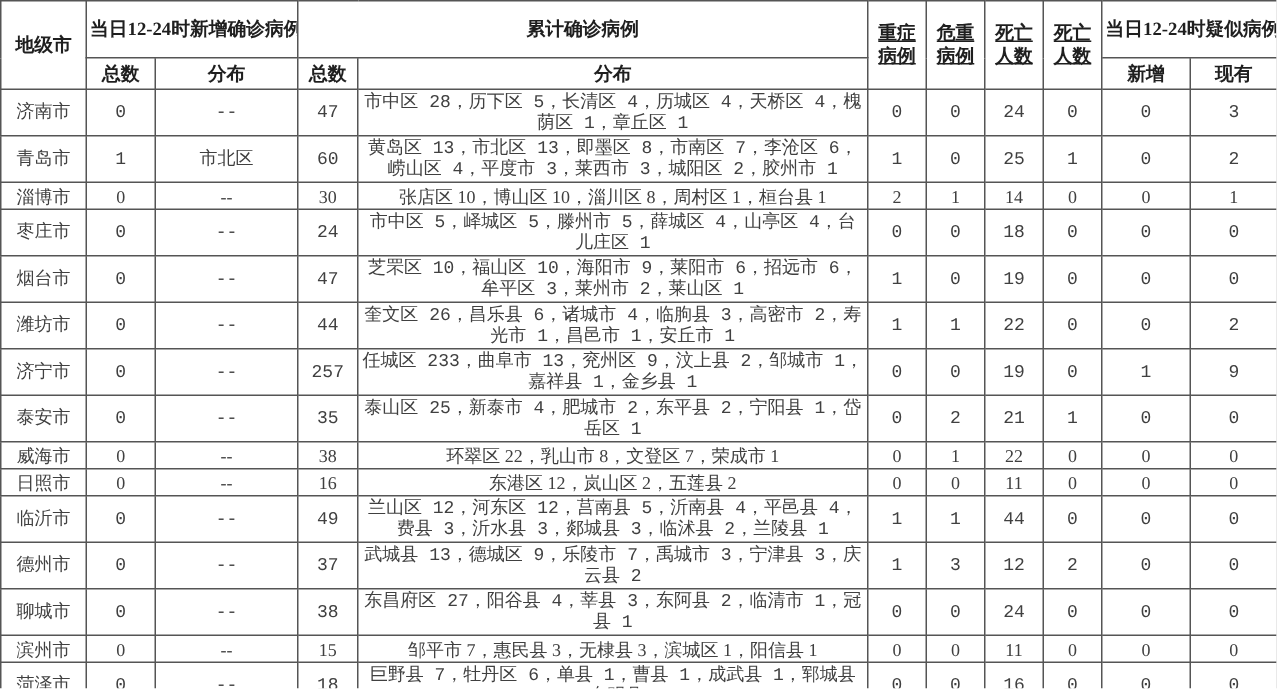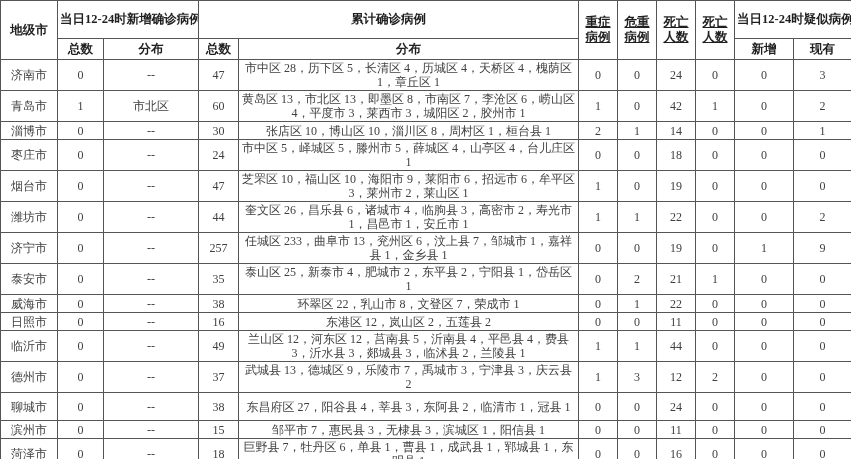--- a/index.html
+++ b/index.html
@@ -28,21 +28,21 @@
   table.stats th{
     font-weight:bold;color:var(--header-color);font-size:12.5px;line-height:15px;
     white-space:nowrap;
   }
   th.wrapth{white-space:normal;padding:0;}
   .wrap2{display:inline-block;width:2em;white-space:normal;line-height:15px;text-decoration:underline;}
   td.dist{text-align:left;padding:1px 4px;line-height:13px;}
   tr.hr1{height:38px;}
   tr.hr2{height:21px;margin-left:48px;}
   tr.r1{height:18px;}
-  tr.r2{height:28px;}
+  tr.r2{height:28px;font-family:Liberation Mono, monospace;}
   tr.rt{height:20px;}
   td.city{font-size:12px;}
 </style>
 </head>
 <body>
 
 <div class="sheet">
 <table class="stats">
   <colgroup>
     <col style="width:57px">
@@ -92,21 +92,21 @@
       <td>3</td>
     </tr>
     <tr class="r2">
       <td class="city">青岛市</td>
       <td>1</td>
       <td>市北区</td>
       <td>60</td>
       <td class="dist">黄岛区 13，市北区 13，即墨区 8，市南区 7，李沧区 6，崂山区 4，平度市 3，莱西市 3，城阳区 2，胶州市 1</td>
       <td>1</td>
       <td>0</td>
-      <td>42</td>
+      <td>25</td>
       <td>1</td>
       <td>0</td>
       <td>2</td>
     </tr>
     <tr class="r1">
       <td class="city">淄博市</td>
       <td>0</td>
       <td>--</td>
       <td>30</td>
       <td class="dist">张店区 10，博山区 10，淄川区 8，周村区 1，桓台县 1</td>
@@ -154,21 +154,21 @@
       <td>22</td>
       <td>0</td>
       <td>0</td>
       <td>2</td>
     </tr>
     <tr class="r2">
       <td class="city">济宁市</td>
       <td>0</td>
       <td>--</td>
       <td>257</td>
-      <td class="dist">任城区 233，曲阜市 13，兖州区 6，汶上县 7，邹城市 1，嘉祥县 1，金乡县 1</td>
+      <td class="dist">任城区 233，曲阜市 13，兖州区 9，汶上县 2，邹城市 1，嘉祥县 1，金乡县 1</td>
       <td>0</td>
       <td>0</td>
       <td>19</td>
       <td>0</td>
       <td>1</td>
       <td>9</td>
     </tr>
     <tr class="r2">
       <td class="city">泰安市</td>
       <td>0</td>

